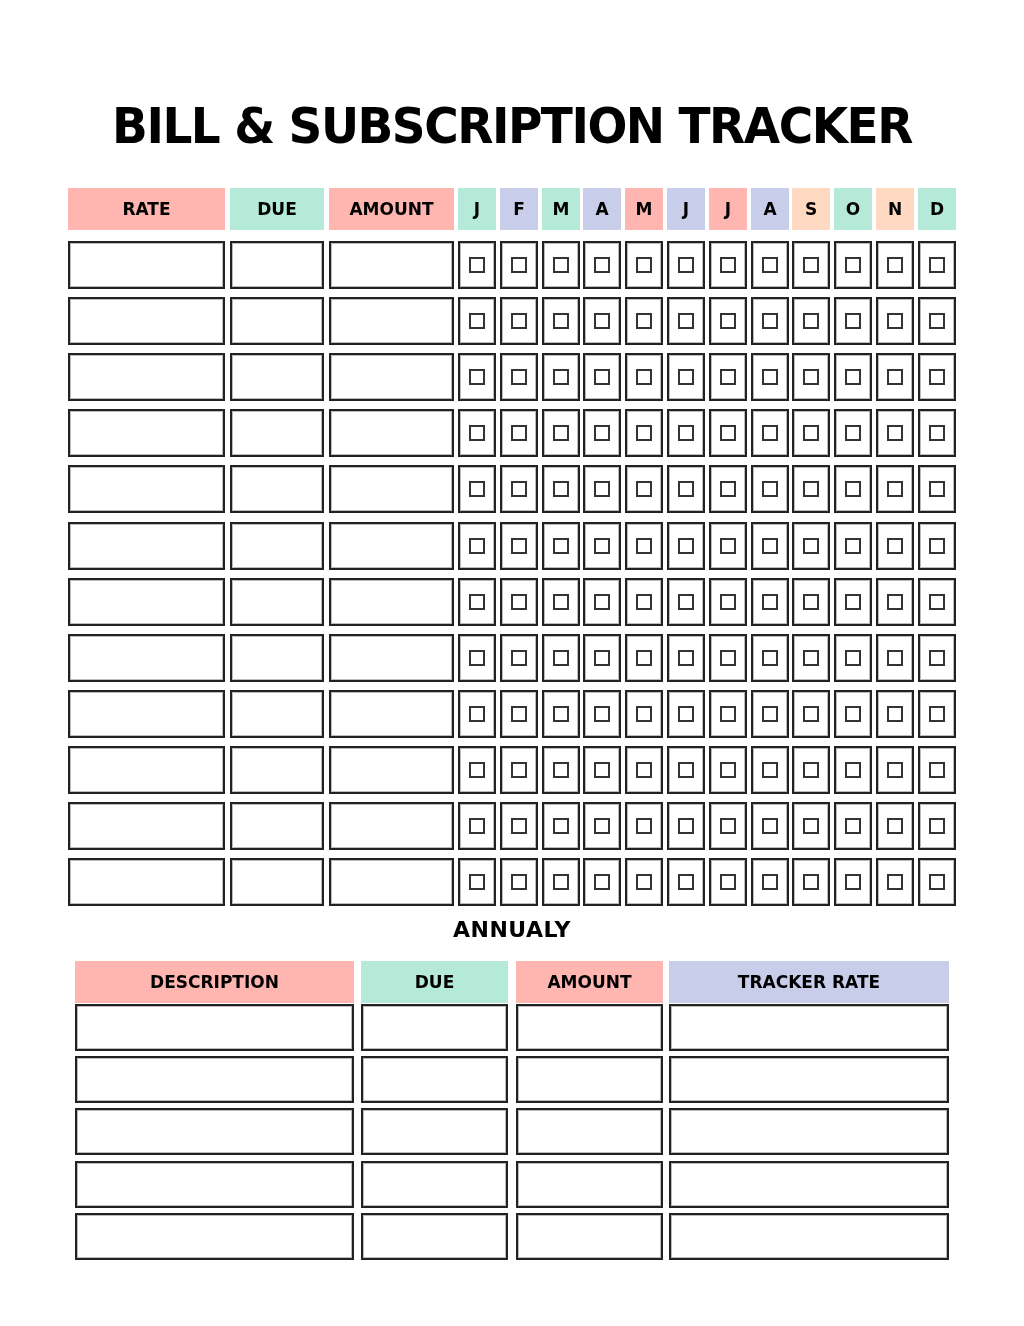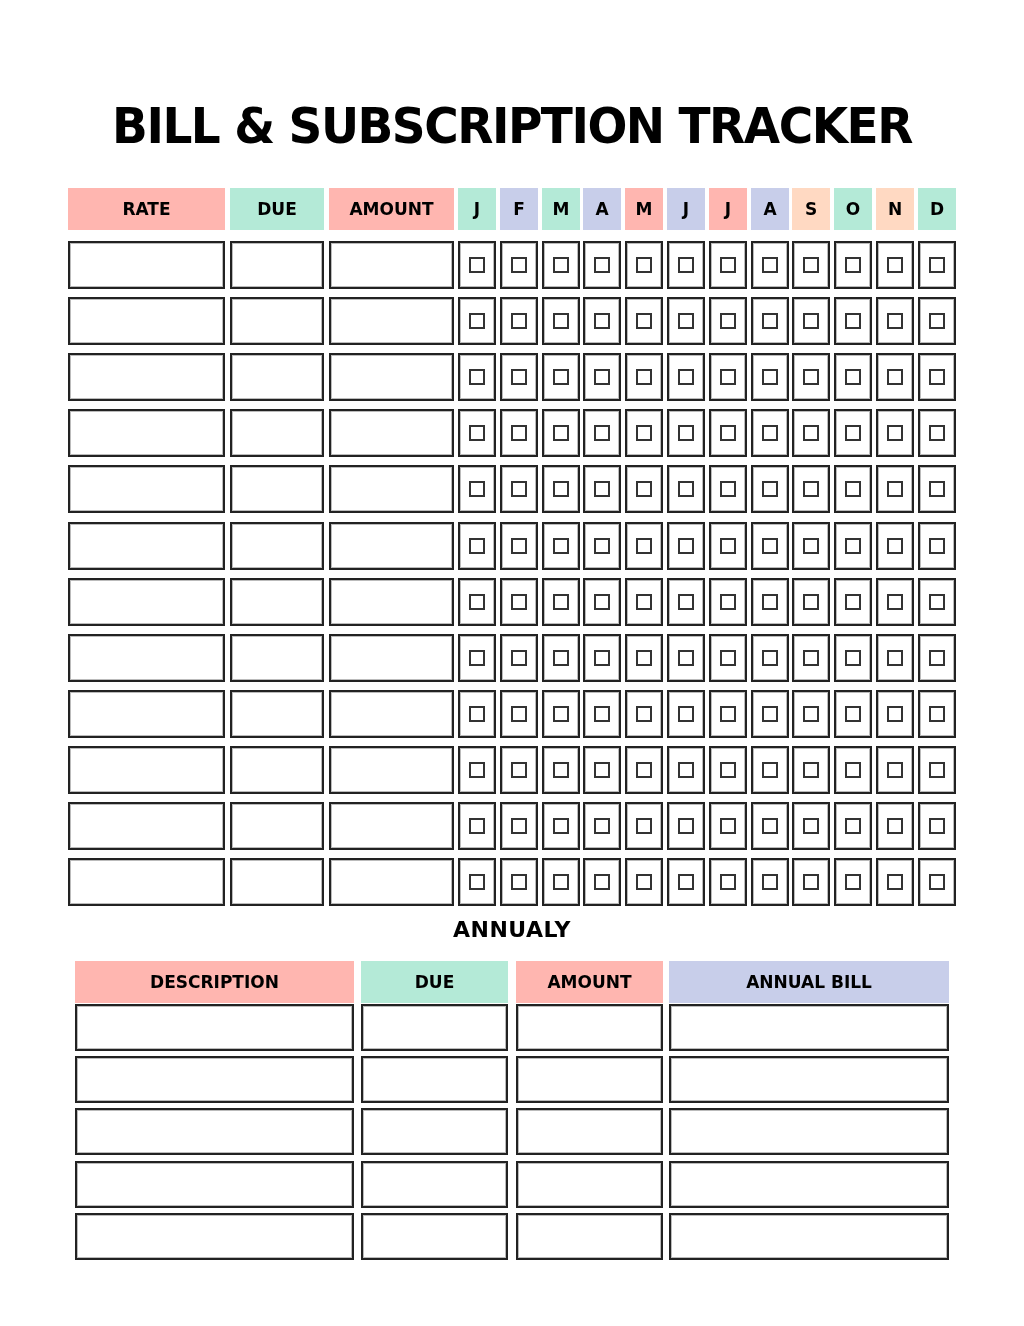--- a/index.html
+++ b/index.html
@@ -507,21 +507,21 @@
       <div class="chk"></div>
     </div>
   </div>
 
 <div class="sub">ANNUALY</div>
 
 <div id="annual">
     <div class="hdr" style="left: 75px; top: 961px; width: 279px; height: 42px; background: rgb(255, 182, 176);">DESCRIPTION</div>
     <div class="hdr" style="left: 361px; top: 961px; width: 147px; height: 42px; background: rgb(180, 234, 215);">DUE</div>
     <div class="hdr" style="left: 516px; top: 961px; width: 147px; height: 42px; background: rgb(255, 182, 176);">AMOUNT</div>
-    <div class="hdr" style="left: 669px; top: 961px; width: 280px; height: 42px; background: rgb(200, 206, 234);">ANNUAL BILL</div>
+    <div class="hdr" style="left: 669px; top: 961px; width: 280px; height: 42px; background: rgb(200, 206, 234);">TRACKER RATE</div>
     <div class="cell" style="left: 75px; top: 1004px; width: 279px; height: 47px;"></div>
     <div class="cell" style="left: 361px; top: 1004px; width: 147px; height: 47px;"></div>
     <div class="cell" style="left: 516px; top: 1004px; width: 147px; height: 47px;"></div>
     <div class="cell" style="left: 669px; top: 1004px; width: 280px; height: 47px;"></div>
     <div class="cell" style="left: 75px; top: 1056px; width: 279px; height: 47px;"></div>
     <div class="cell" style="left: 361px; top: 1056px; width: 147px; height: 47px;"></div>
     <div class="cell" style="left: 516px; top: 1056px; width: 147px; height: 47px;"></div>
     <div class="cell" style="left: 669px; top: 1056px; width: 280px; height: 47px;"></div>
     <div class="cell" style="left: 75px; top: 1108px; width: 279px; height: 47px;"></div>
     <div class="cell" style="left: 361px; top: 1108px; width: 147px; height: 47px;"></div>

